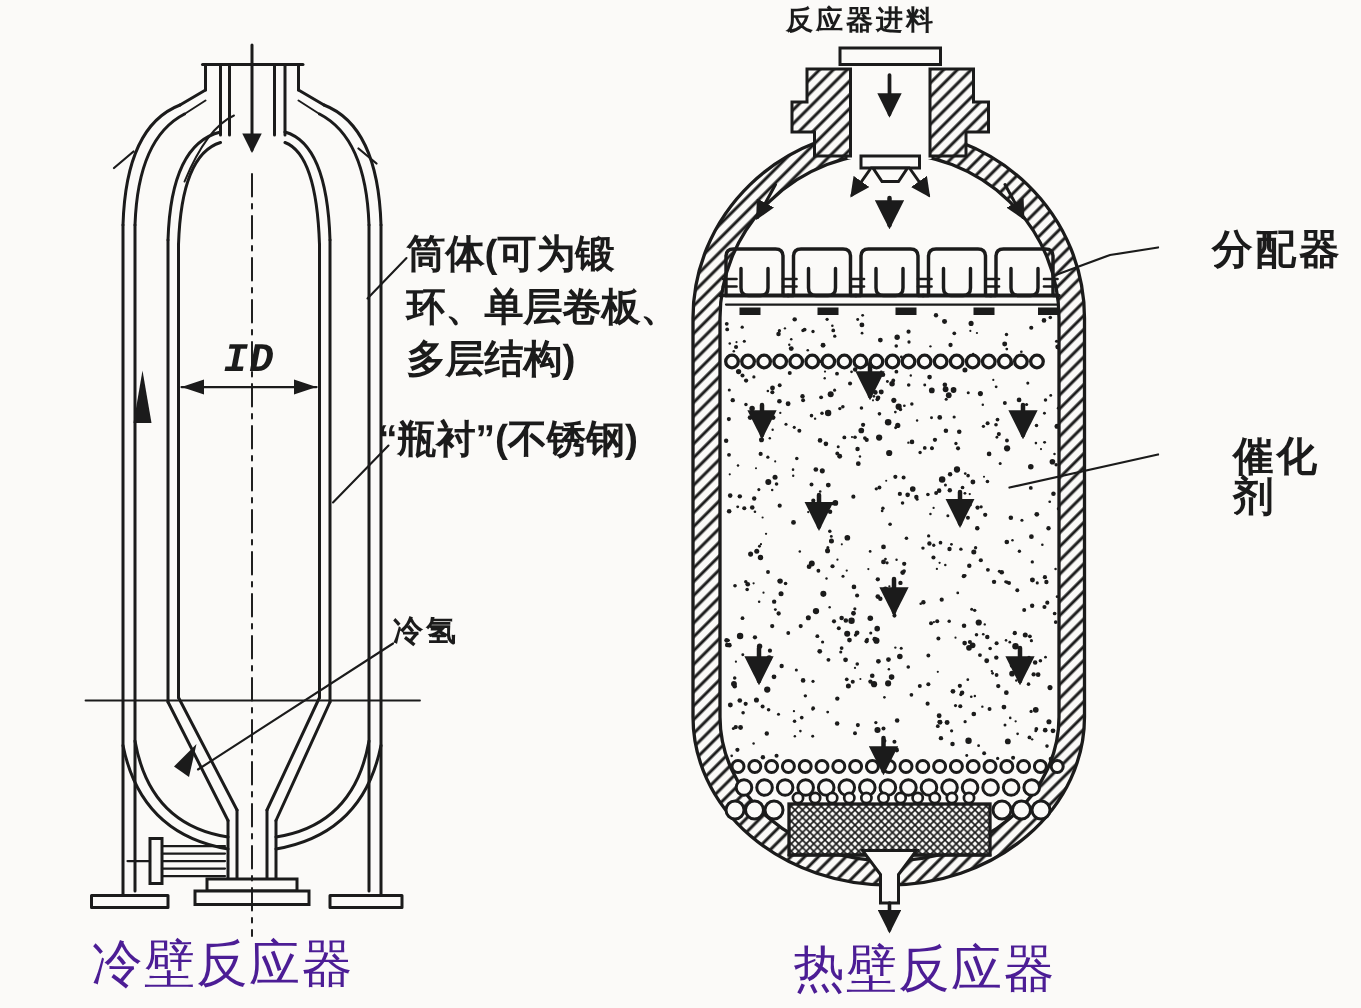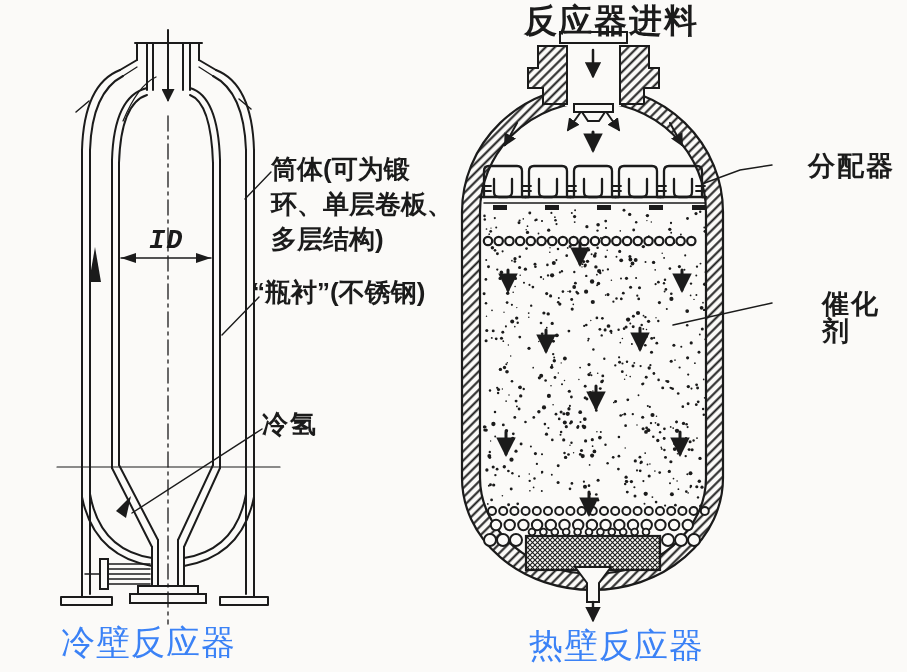--- a/index.html
+++ b/index.html
@@ -4,25 +4,25 @@
 <style>
   html,body{margin:0;padding:0;background:#fbfaf8;}
   #canvas{position:relative;width:907px;height:672px;background:#fbfaf8;overflow:hidden;
           font-family:"Liberation Sans",sans-serif;color:#1b1b1b;}
   #lineart{position:absolute;left:0;top:0;}
   .lbl{position:absolute;font-weight:700;color:#1b1b1b;line-height:1.0;white-space:pre-line;}
   .lbl-shell{left:271px;top:152px;width:200px;font-size:26px;line-height:35px;}
   .lbl-liner{left:252px;top:279px;font-size:26px;}
   .lbl-id{left:149px;top:228px;font-family:Liberation Mono, monospace;font-style:italic;
           font-size:27px;font-weight:700;letter-spacing:1px;}
-  .lbl-coldh{left:262px;top:411px;font-size:26px;letter-spacing:2px;}
-  .lbl-feed{left:524px;top:4px;font-size:33px;letter-spacing:2px;}
+  .lbl-coldh{left:262px;top:411px;font-size:20px;letter-spacing:2px;}
+  .lbl-feed{left:524px;top:4px;font-size:18px;letter-spacing:2px;}
   .lbl-dist{left:776px;top:153px;font-size:27px;letter-spacing:2px;margin-left:32px;}
   .lbl-cat{left:774px;top:291px;font-size:27px;letter-spacing:2px;margin-left:48px;}
-  .caption{position:absolute;font-size:34px;font-weight:400;color:#3b82f6;letter-spacing:1px;}
+  .caption{position:absolute;font-size:34px;font-weight:400;color:#4c1d95;letter-spacing:1px;}
   .cap-left{left:61px;top:620px;}
   .cap-right{left:529px;top:623px;}
 </style>
 </head>
 <body>
 
 <div id="canvas">
 
 <svg id="lineart" width="907" height="672" viewBox="0 0 907 672">
   <defs>

